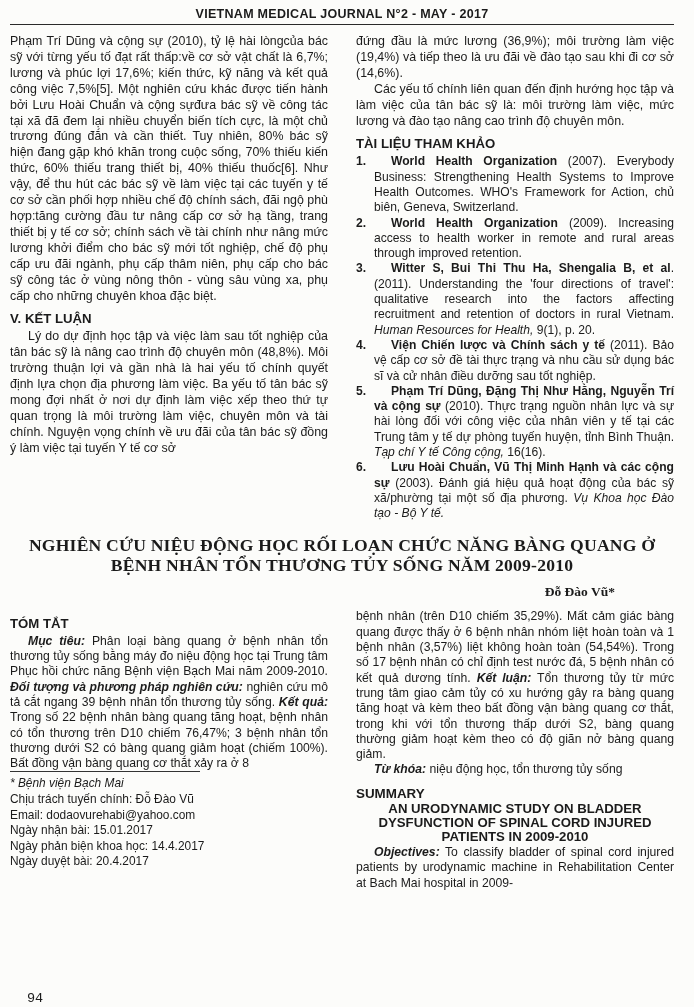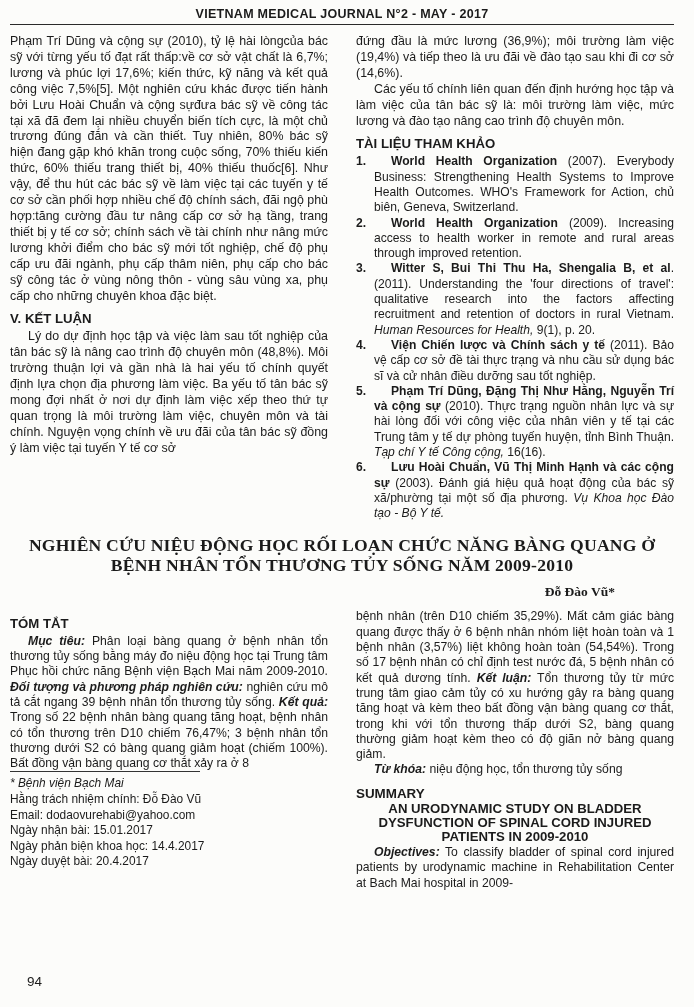--- a/index.html
+++ b/index.html
@@ -68,23 +68,24 @@
     line-height: 14px;
     text-align: center;
     margin: 0 2px 1px 2px;
   }
   
   .footnote { font-size: 11.9px; line-height: 15.6px; text-align: left; }
   .footnote-rule { width: 190px; border-top: 1.3px solid #333; margin-bottom: 4px; }
   .footnote-line.italic { font-style: italic; }
   .page-number {
     position: absolute;
-    left: 27px; bottom: 18px;
+    left: 27px; bottom: 1px;
     font-size: 13.5px;
     color: #1b1b1b;
+    font-family: Liberation Mono, monospace;
   }
 </style>
 </head>
 <body>
 
 <div class="page">
 
   <div class="journal-header">
     <span>VIETNAM MEDICAL JOURNAL N°2 - MAY - 2017</span>
   </div>
@@ -127,21 +128,21 @@
   <div class="article-author">Đỗ Đào Vũ*</div>
 
   <div class="cols">
     <div class="col abs">
       <div class="section-heading">TÓM TẮT</div>
       <p class="indent"><span class="label-bi">Mục tiêu:</span><span> Phân loại bàng quang ở bệnh nhân tổn thương tủy sống bằng máy đo niệu động học tại Trung tâm Phục hồi chức năng Bệnh viện Bạch Mai năm 2009-2010. </span><span class="label-bi">Đối tượng và phương pháp nghiên cứu:</span><span> nghiên cứu mô tả cắt ngang 39 bệnh nhân tổn thương tủy sống. </span><span class="label-bi">Kết quả:</span><span> Trong số 22 bệnh nhân bàng quang tăng hoạt, bệnh nhân có tổn thương trên D10 chiếm 76,47%; 3 bệnh nhân tổn thương dưới S2 có bàng quang giảm hoạt (chiếm 100%). Bất đồng vận bàng quang cơ thắt xảy ra ở 8</span></p>
 
       <div class="footnote">
         <div class="footnote-rule"></div>
         <div class="footnote-line italic">* Bệnh viện Bạch Mai</div>
-        <div class="footnote-line">Hằng trách nhiệm chính: Đỗ Đào Vũ</div>
+        <div class="footnote-line">Chịu trách tuyến chính: Đỗ Đào Vũ</div>
         <div class="footnote-line">Email: dodaovurehabi@yahoo.com</div>
         <div class="footnote-line">Ngày nhận bài: 15.01.2017</div>
         <div class="footnote-line">Ngày phản biện khoa học: 14.4.2017</div>
         <div class="footnote-line">Ngày duyệt bài: 20.4.2017</div>
       </div>
     </div>
 
     <div class="col abs">
       <p><span>bệnh nhân (trên D10 chiếm 35,29%). Mất cảm giác bàng quang được thấy ở 6 bệnh nhân nhóm liệt hoàn toàn  và 1 bệnh nhân (3,57%) liệt không hoàn toàn (54,54%). Trong số 17 bệnh nhân có chỉ định test nước đá, 5 bệnh nhân có kết quả dương tính. </span><span class="label-bi">Kết luận:</span><span> Tổn thương tủy từ mức trung tâm giao cảm tủy có xu hướng gây ra bàng quang tăng hoạt và kèm theo bất đồng vận bàng quang cơ thắt, trong khi với tổn thương thấp dưới S2, bàng quang thường giảm hoạt kèm theo có độ giãn nở bàng quang giảm.</span></p>
       <p class="indent kw-line"><span class="label-bi">Từ khóa:</span><span> niệu động học, tổn thương tủy sống</span></p>

